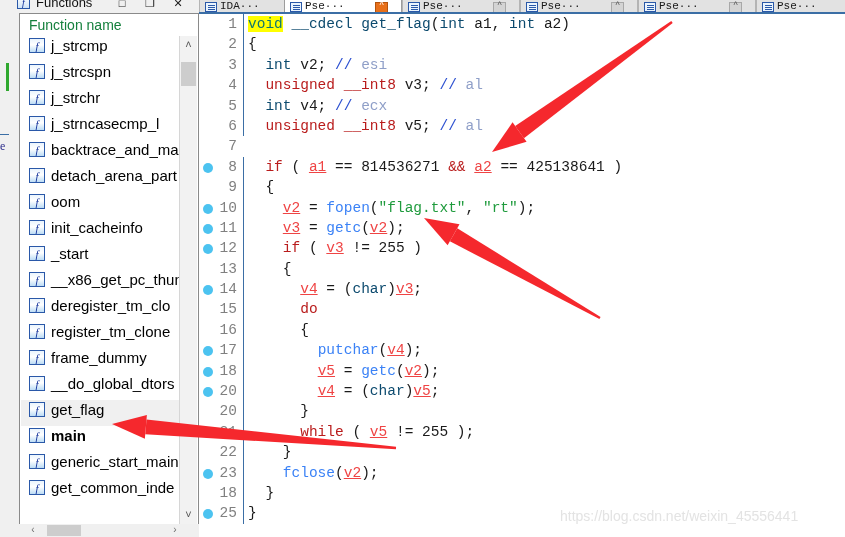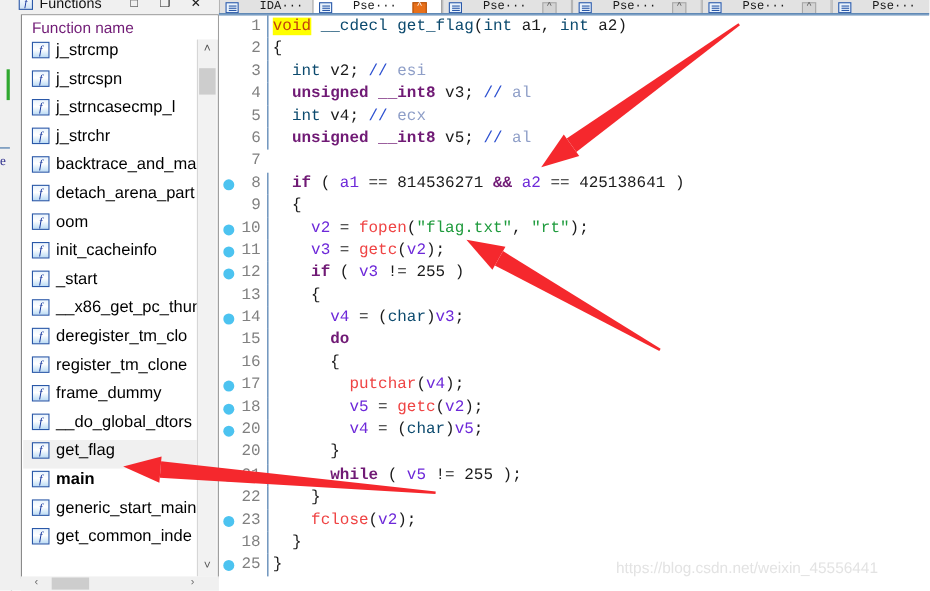--- a/index.html
+++ b/index.html
@@ -67,21 +67,21 @@
     position: absolute; left: 10px; top: 13px;
     width: 180px; height: 513px;
     background: #ffffff; border: 1px solid #8a8a8a; box-sizing: border-box;
   }
   #functions-header {
     position: absolute; left: 0; top: 0; width: 178px; height: 22px;
     background: #ffffff; box-sizing: border-box;
   }
   #functions-header-label {
     position: absolute; left: 9px; top: 3px;
-    font-size: 14px; color: #701a75; white-space: nowrap;
+    font-size: 14px; color: #15803d; white-space: nowrap;
   }
 
   #fn-list {
     position: absolute; left: 1px; top: 22px; width: 158px; height: 488px;
     overflow: hidden;
   }
   .fn-row {
     position: relative; height: 26px; white-space: nowrap;
     padding-left: 8px; box-sizing: border-box;
   }
@@ -150,21 +150,21 @@
     border: 1px solid #2a58a8; background: #eaf4fd; box-sizing: border-box;
   }
   .tab-icon::after {
     content: ""; position: absolute; left: 2px; top: 2px;
     width: 7px; height: 1px; background: #2a58a8;
     box-shadow: 0 2px 0 #2a58a8, 0 4px 0 #2a58a8;
   }
   .tab-label {
     position: absolute; left: 20px; top: 7px;
     font-family: "Liberation Mono", monospace;
-    font-size: 11px; color: #1a1a1a; margin-left: 16px;
+    font-size: 11px; color: #1a1a1a;
   }
   .tab-close {
     position: absolute; top: 9px; width: 13px; height: 11px;
     background: #d4d4d4; border: 1px solid #a8a8a8; box-sizing: border-box;
   }
   .tab-close.orange { background: #e8701a; border-color: #b4530d; }
   .tab-close::after {
     content: "^"; position: absolute; left: 0; right: 0; top: -3px;
     font-size: 9px; color: #555; text-align: center;
   }
@@ -193,30 +193,30 @@
   .lineno {
     position: absolute; left: 14px; top: 0; width: 24px;
     text-align: right; color: #808080;
     font-family: "Liberation Mono", monospace; font-size: 14.5px;
     line-height: 20.4px;
   }
   .code-text {
     position: absolute; left: 44px; top: 0;
     border-left: 1px solid #3b6ea5; padding-left: 4px;
   }
-  .kw   { color: #701a75; font-weight: bold; margin-top: 24px; }
-  .fn   { color: #ef4444; }
-  .var  { color: #6d28d9; }
+  .kw   { color: #b91c1c; font-weight: normal; margin-top: 24px; }
+  .fn   { color: #3b82f6; }
+  .var  { color: #ef4444; text-decoration: underline; }
   .num  { color: #1a1a1a; }
   .str  { color: #1f9b3d; }
   .cmt  { color: #2b4fd0; }
   .reg  { color: #8f9fc8; }
   .punc { color: #1a1a1a; }
   .dim  { color: #0c4a6e; }
-  .hl-yellow { background: #ffff00; color: #c2410c; }
+  .hl-yellow { background: #ffff00; color: #0f766e; }
 
   
   #annotations {
     position: absolute; left: 0; top: 0; width: 845px; height: 537px;
     pointer-events: none;
   }
 
   
   #watermark {
     position: absolute; left: 560px; top: 508px;
@@ -244,22 +244,22 @@
   </div>
 
   <div id="functions-body">
     <div id="functions-header">
       <div id="functions-header-label">Function name</div>
     </div>
 
     <div id="fn-list">
         <div class="fn-row"><span class="fn-icon">f</span><span class="fn-name">j_strcmp</span></div>
         <div class="fn-row"><span class="fn-icon">f</span><span class="fn-name">j_strcspn</span></div>
+        <div class="fn-row"><span class="fn-icon">f</span><span class="fn-name">j_strchr</span></div>
         <div class="fn-row"><span class="fn-icon">f</span><span class="fn-name">j_strncasecmp_l</span></div>
-        <div class="fn-row"><span class="fn-icon">f</span><span class="fn-name">j_strchr</span></div>
         <div class="fn-row"><span class="fn-icon">f</span><span class="fn-name">backtrace_and_ma</span></div>
         <div class="fn-row"><span class="fn-icon">f</span><span class="fn-name">detach_arena_part</span></div>
         <div class="fn-row"><span class="fn-icon">f</span><span class="fn-name">oom</span></div>
         <div class="fn-row"><span class="fn-icon">f</span><span class="fn-name">init_cacheinfo</span></div>
         <div class="fn-row"><span class="fn-icon">f</span><span class="fn-name">_start</span></div>
         <div class="fn-row"><span class="fn-icon">f</span><span class="fn-name">__x86_get_pc_thun</span></div>
         <div class="fn-row"><span class="fn-icon">f</span><span class="fn-name">deregister_tm_clo</span></div>
         <div class="fn-row"><span class="fn-icon">f</span><span class="fn-name">register_tm_clone</span></div>
         <div class="fn-row"><span class="fn-icon">f</span><span class="fn-name">frame_dummy</span></div>
         <div class="fn-row"><span class="fn-icon">f</span><span class="fn-name">__do_global_dtors</span></div>

